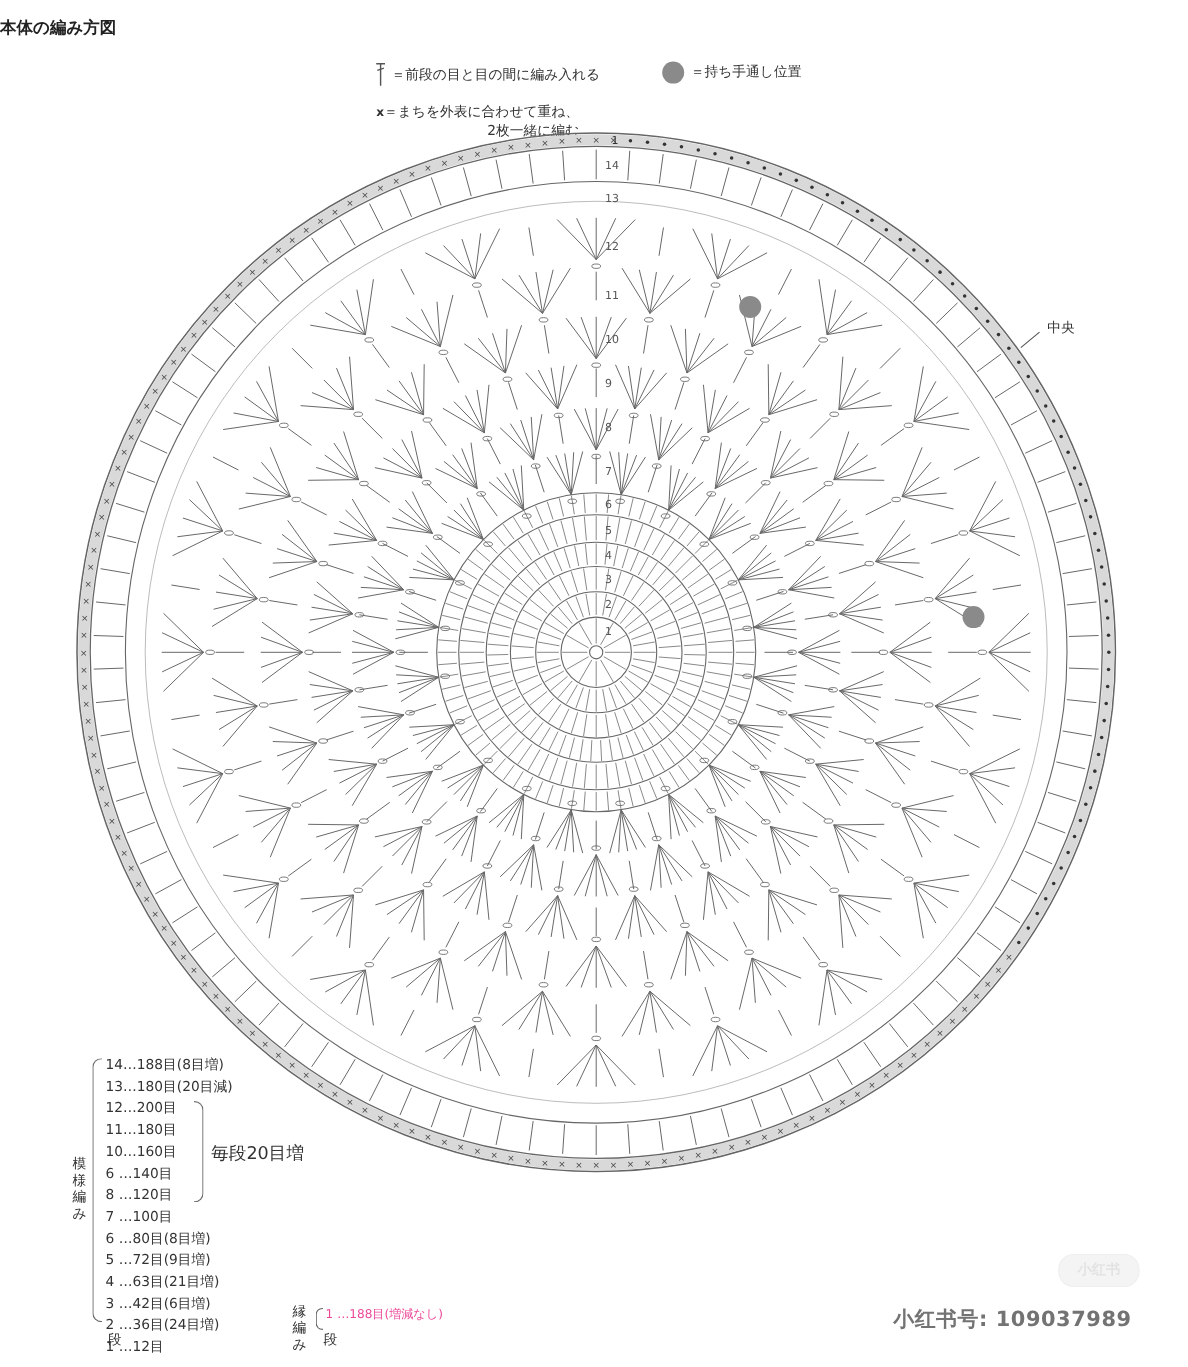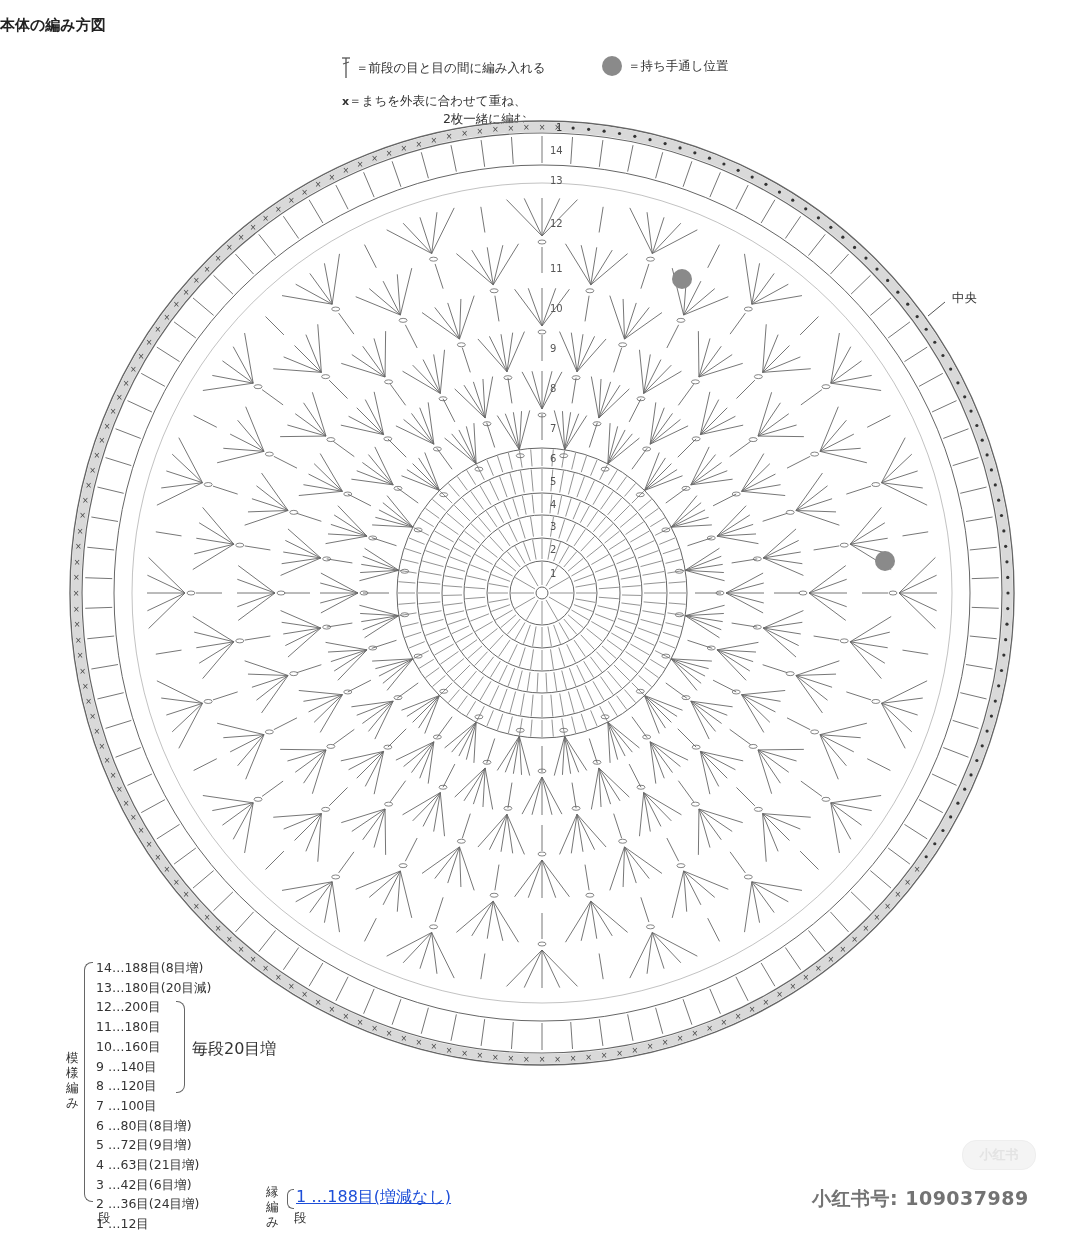--- a/index.html
+++ b/index.html
@@ -16,21 +16,21 @@
   .rows { position: absolute; left: 96px; top: 958px; font-size: 12.5px; line-height: 19.7px; color: #333; }
   .rows div { white-space: nowrap; }
   .side-label { position: absolute; font-size: 12.5px; line-height: 15px; color: #333; width: 14px; }
   .bracket-left { position: absolute; left: 84px; top: 962px; width: 8px; height: 238px;
                   border: 1.2px solid #666; border-right: none; border-radius: 8px 0 0 8px; }
   .bracket-right { position: absolute; left: 176px; top: 1001px; width: 8px; height: 90px;
                    border: 1.2px solid #666; border-left: none; border-radius: 0 8px 8px 0; }
   .inc-label { position: absolute; left: 192px; top: 1039px; font-size: 16px; color: #333; }
   .edge-bracket { position: absolute; left: 287px; top: 1189px; width: 6px; height: 18px;
                   border: 1.2px solid #666; border-right: none; border-radius: 6px 0 0 6px; }
-  .edge-row { position: absolute; left: 296px; top: 1187px; font-size: 16px; color: #1d4ed8; text-decoration: underline; }
+  .edge-row { position: absolute; left: 296px; top: 1187px; font-size: 11px; color: #ec4899; }
   .dan { position: absolute; font-size: 12.5px; color: #333; }
   .wm-badge { position: absolute; left: 962px; top: 1140px; width: 72px; height: 28px;
               border-radius: 14px; background: #f4f4f4; border: 1px solid #eeeeee;
               color: #e3e3e3; font-size: 13px; font-weight: bold; text-align: center; line-height: 28px; }
   .wm-id { position: absolute; left: 812px; top: 1186px; font-size: 19px; font-weight: bold; color: #737373; letter-spacing: 0.5px; }
 </style>
 </head>
 <body>
 
 <div class="title">本体の編み方図</div>
@@ -1515,21 +1515,21 @@
 <div class="label-center">中央</div>
 
 <div class="side-label" style="left:66px; top:1050px;">模様編み</div>
 <div class="bracket-left"></div>
 <div class="rows">
   <div>14…188目(8目増)</div>
   <div>13…180目(20目減)</div>
   <div>12…200目</div>
   <div>11…180目</div>
   <div>10…160目</div>
-  <div> 9 …140目</div>
+  <div> 6 …140目</div>
   <div> 8 …120目</div>
   <div> 7 …100目</div>
   <div> 6 …80目(8目増)</div>
   <div> 5 …72目(9目増)</div>
   <div> 4 …63目(21目増)</div>
   <div> 3 …42目(6目増)</div>
   <div> 2 …36目(24目増)</div>
   <div> 1 …12目</div>
 </div>
 <div class="bracket-right"></div>

